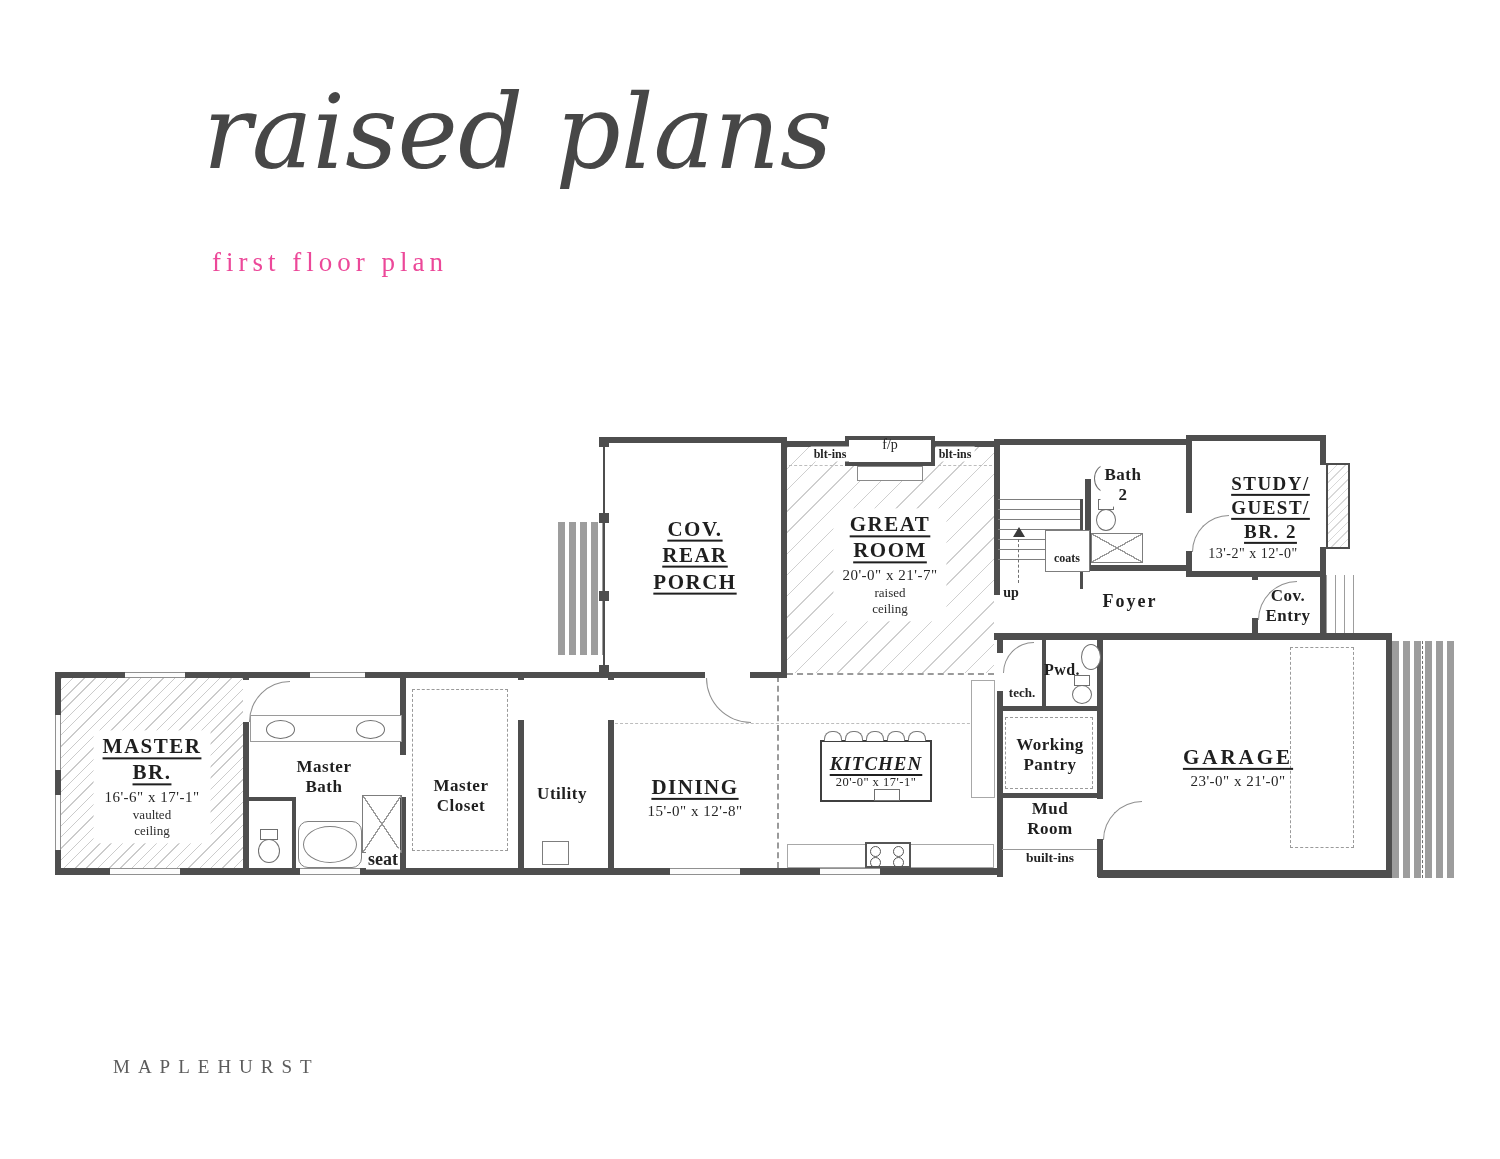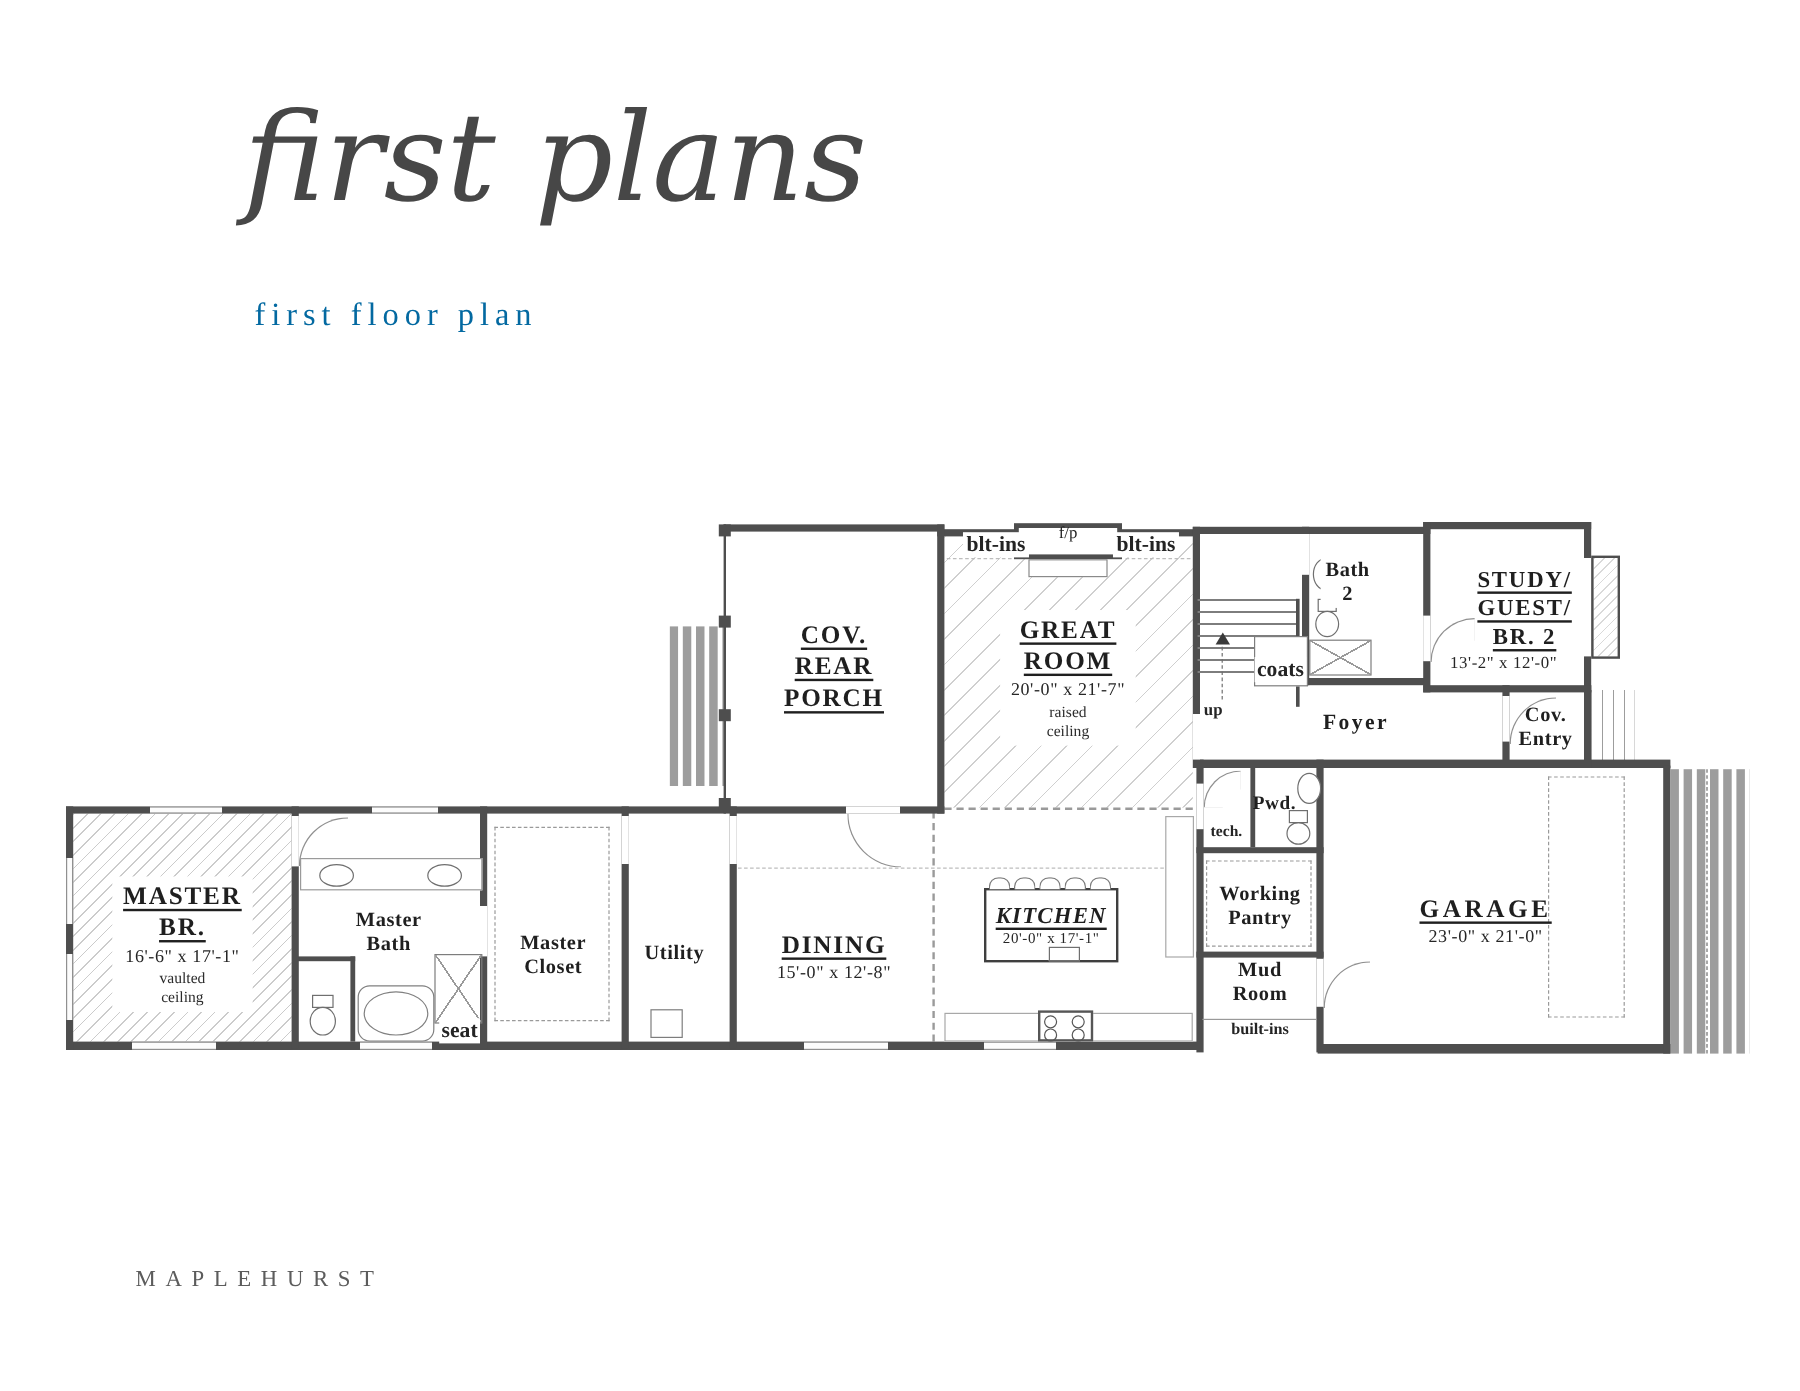--- a/index.html
+++ b/index.html
@@ -2,21 +2,21 @@
 <html><head>
 <meta charset="utf-8">
 <style>
   html,body{margin:0;padding:0;}
   body{width:1500px;height:1159px;background:#ffffff;position:relative;overflow:hidden;
        font-family:"Liberation Serif","DejaVu Serif",serif;color:#2e2e2e;}
   
   #title{position:absolute;left:203px;top:72px;font-family:"DejaVu Serif",serif;
          font-style:italic;font-weight:400;font-size:102px;line-height:1.2;color:#474747;}
   #subtitle{position:absolute;left:212px;top:241px;font-size:27px;line-height:42px;
-            letter-spacing:5px;color:#0369a1;}
+            letter-spacing:5px;color:#ec4899;}
   #footer{position:absolute;left:113px;top:1056px;font-size:19px;letter-spacing:8px;color:#5c5c5c;}
   
   #plan{position:absolute;left:50px;top:425px;width:1412px;height:465px;}
   .w{position:absolute;background:#4e4e4e;}
   .gap{position:absolute;background:#ffffff;}
   .winh{position:absolute;height:6px;background:#fcfcfc;border-top:1px solid #909090;
         border-bottom:1px solid #909090;box-sizing:border-box;}
   .winv{position:absolute;width:6px;background:#fcfcfc;border-left:1px solid #909090;
         border-right:1px solid #909090;box-sizing:border-box;}
   .hatch-fine{position:absolute;background:repeating-linear-gradient(135deg,rgba(70,70,70,.28) 0 1px,transparent 1px 8px);}
@@ -52,30 +52,30 @@
   .dashline-v{position:absolute;border-left:1px dashed #6f6f6f;}
   
   .lbl{position:absolute;transform:translate(-50%,-50%);display:flex;flex-direction:column;
        align-items:center;gap:1px;text-align:center;white-space:pre-line;}
   .onwhite{background:#ffffff;padding:3px 9px;}
   .rn-big{font-weight:700;font-size:21px;letter-spacing:1.5px;line-height:1.25;color:#1f1f1f;
           text-decoration:underline;text-decoration-thickness:1.5px;text-underline-offset:4px;}
   .rn-med{font-weight:700;font-size:17px;letter-spacing:.5px;line-height:1.2;color:#1f1f1f;}
   .rd{font-size:15px;letter-spacing:.5px;color:#262626;margin-top:2px;}
   .rnote{font-size:13px;line-height:1.3;color:#2c2c2c;}
-  .sm{position:absolute;transform:translate(-50%,-50%);font-weight:700;font-size:18px;color:#242424;white-space:nowrap;}
+  .sm{position:absolute;transform:translate(-50%,-50%);font-weight:700;font-size:12px;color:#242424;white-space:nowrap;}
   .island{position:absolute;border:2px solid #3f3f3f;background:#fff;display:flex;flex-direction:column;
           align-items:center;justify-content:center;box-sizing:border-box;}
   .island .rn-big{font-size:19px;letter-spacing:1px;font-style:italic;}
   .island .rd{font-size:12.5px;margin-top:0;}
 </style>
 </head>
 <body>
 
-<div id="title">first plans</div>
+<div id="title">raised plans</div>
 <div id="subtitle">
   <div>first floor plan</div>
 </div>
 
 <div id="plan">
 
   <div class="hatch-fine" style="left:11px;top:253px;width:182px;height:190px;"></div>
   <div class="hatch-coarse" style="left:737px;top:22px;width:207px;height:226px;"></div>
 
   <div class="steps-h" style="left:508px;top:97px;width:46px;height:133px;"></div>

